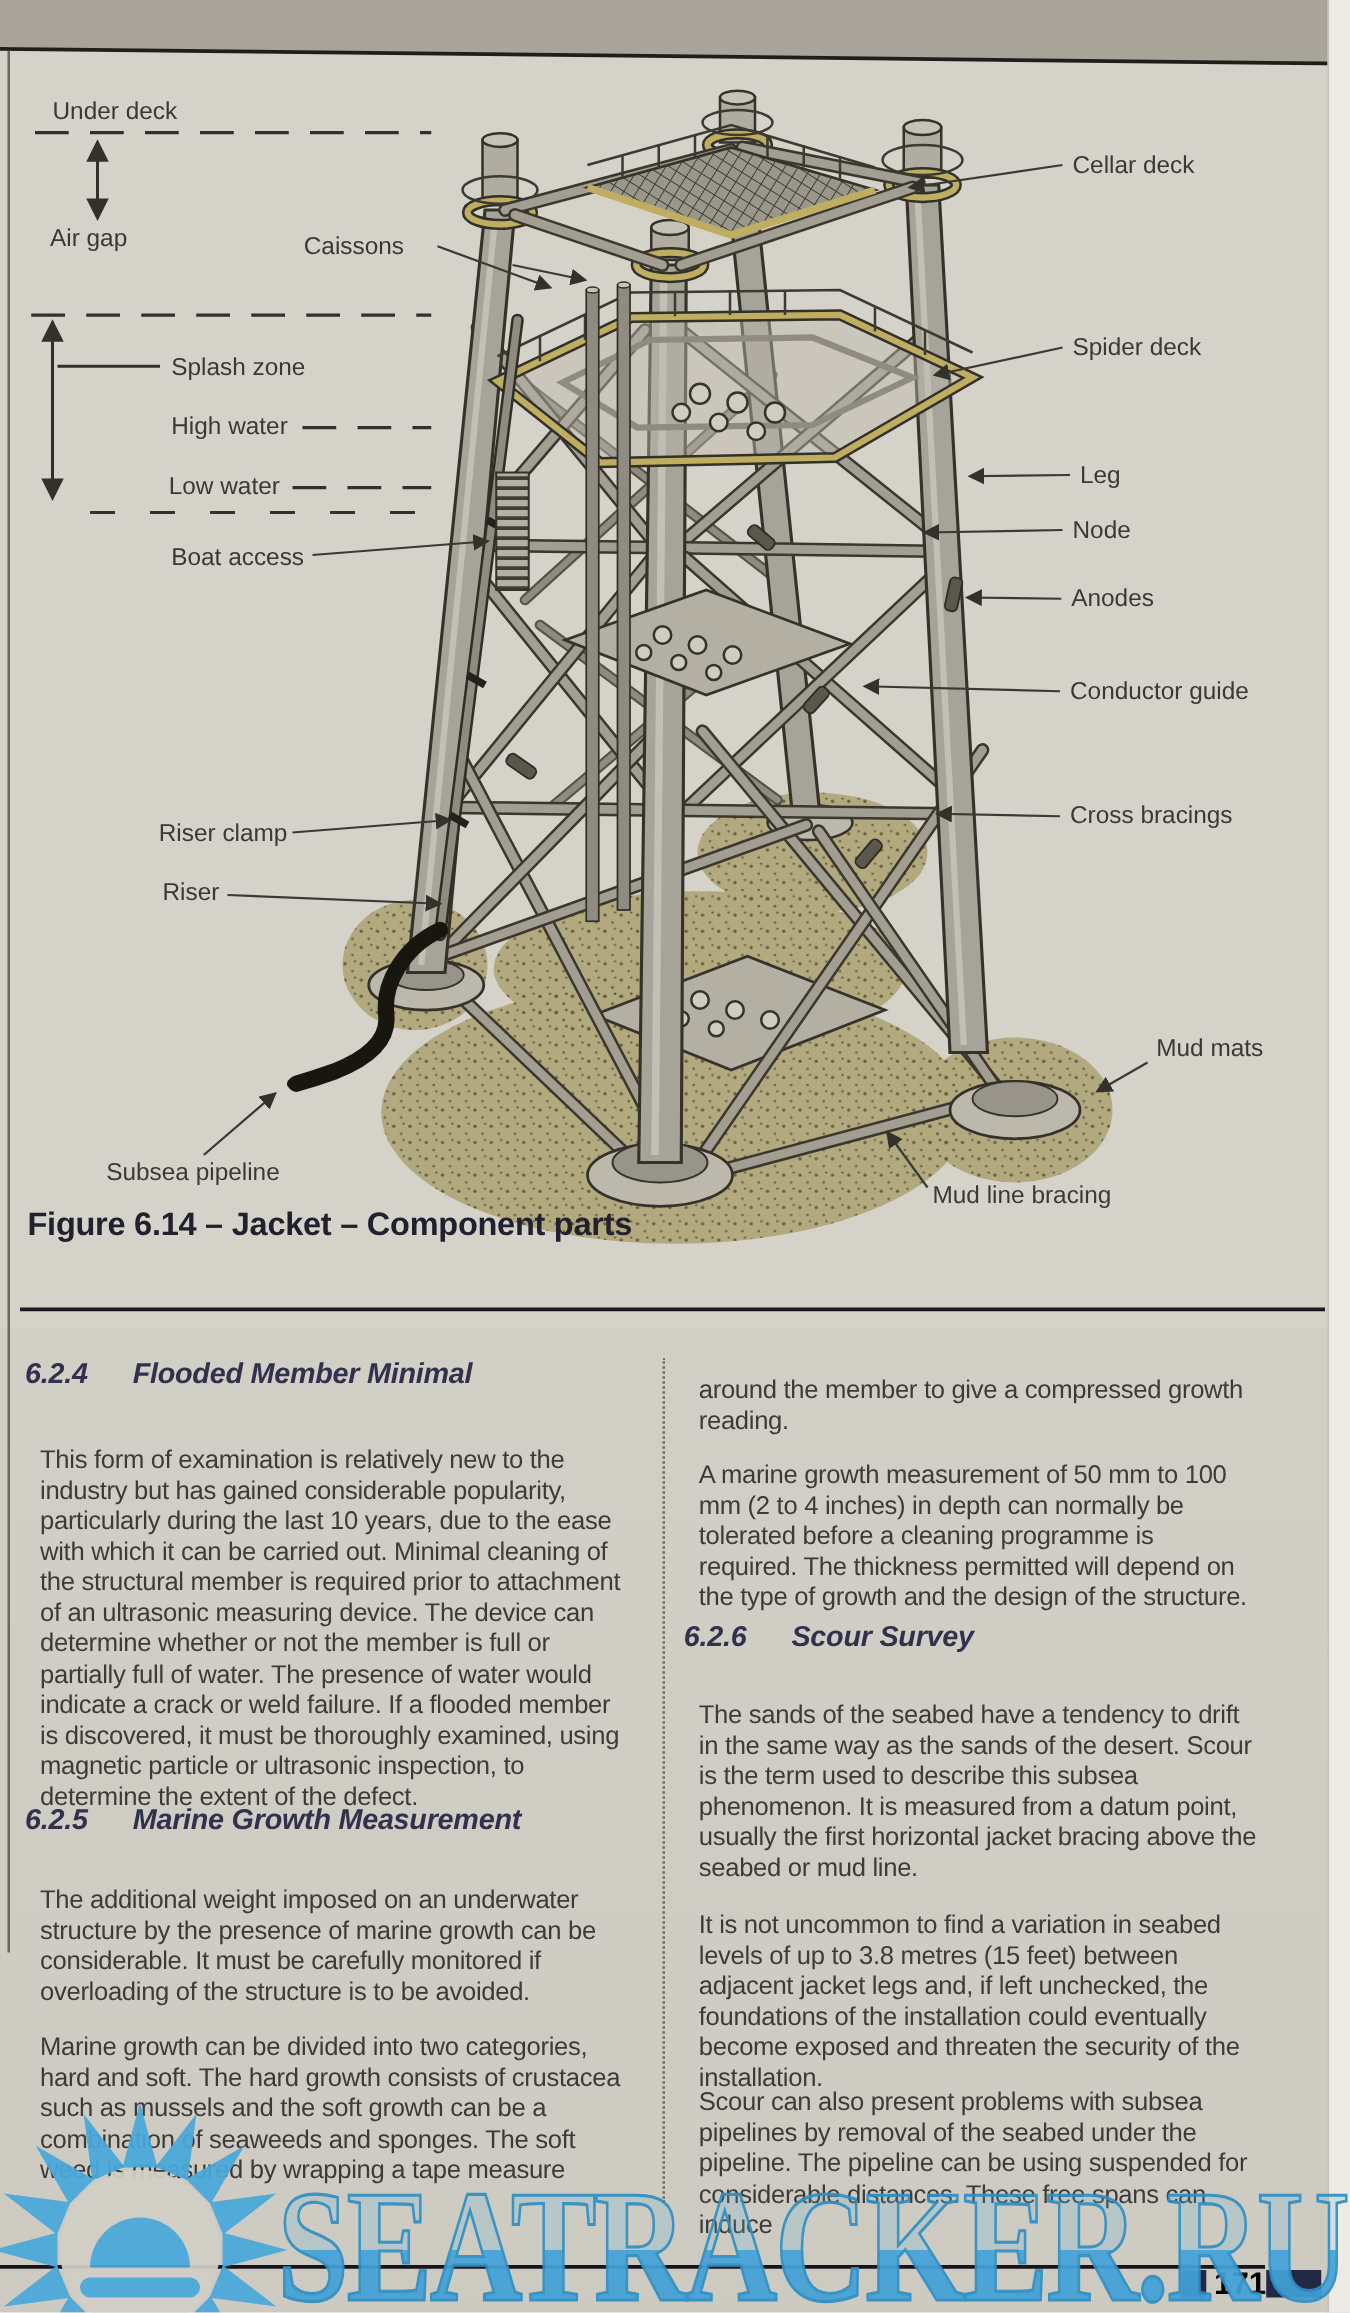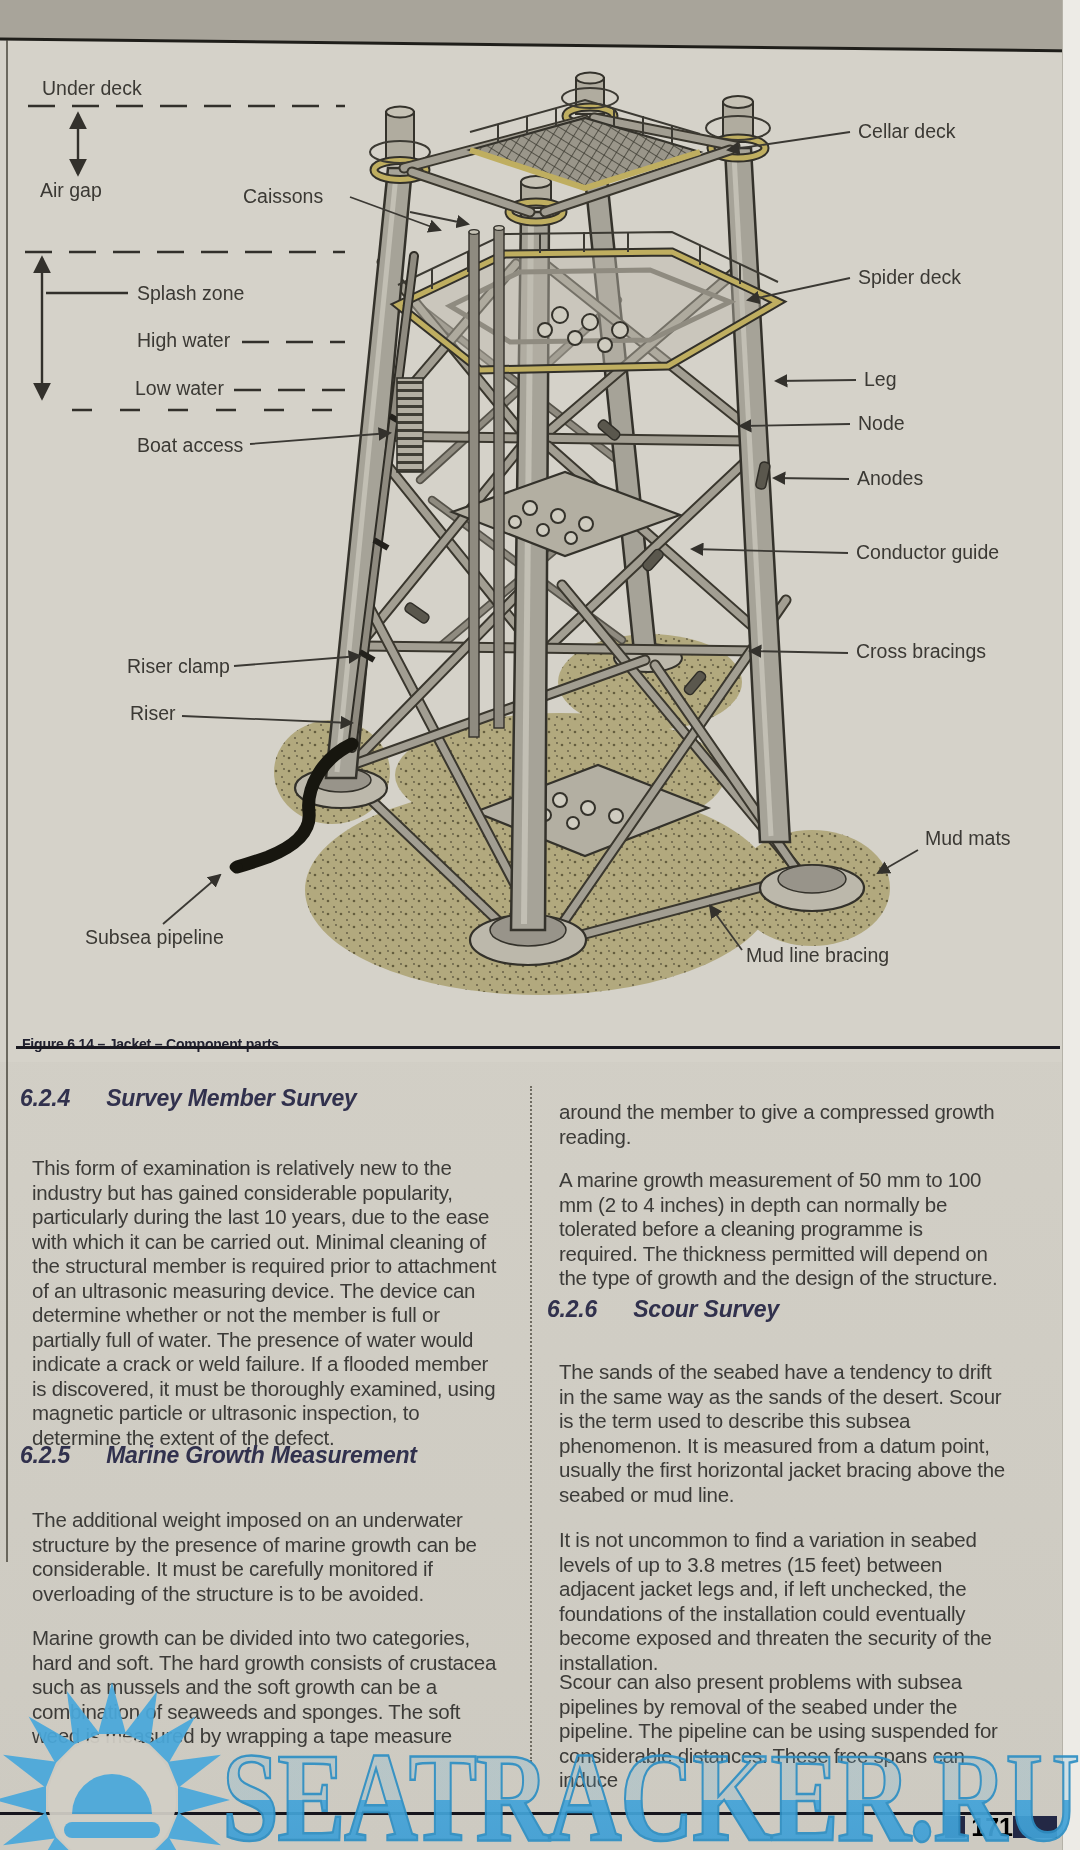--- a/index.html
+++ b/index.html
@@ -19,21 +19,21 @@
   .btubeD{stroke:#56534a;stroke-width:8.5;stroke-linecap:round;}
   .btubeL{stroke:#8f8b80;stroke-width:5;stroke-linecap:round;}
   .rail{stroke:#3c3a33;stroke-width:2;fill:none;}
   .yellowband{stroke:#bfae60;stroke-width:6;fill:none;}
   .legfill{fill:#a6a398;stroke:#34322b;stroke-width:2.5;}
   .capfill{fill:#b0ac9f;stroke:#34322b;stroke-width:2;}
   .deckfill{fill:#b3afa2;stroke:#34322b;stroke-width:2.2;}
   .guidec{fill:#cfccc0;stroke:#34322b;stroke-width:2;}
 
   .figure-caption{
-    position:absolute;left:22px;top:1036px;font-size:14px;font-weight:bold;
+    position:absolute;left:22px;top:964px;font-size:26px;font-weight:bold;
     color:#20202f;letter-spacing:-0.2px;z-index:3;
   }
   .caption-rule{position:absolute;left:16px;top:1046px;width:1044px;height:3px;background:#1b1a22;z-index:3;}
 
   .blk{position:absolute;z-index:2;}
   .sec-h{display:flex;gap:36px;font-weight:bold;font-size:23px;color:#31314d;letter-spacing:-0.2px;font-style:italic;}
   .body-p{font-size:20.5px;line-height:24.5px;color:#3c3b38;letter-spacing:-0.25px;margin:12px;}
   .col-divider{position:absolute;left:530px;top:1086px;height:676px;width:0;border-left:2px dotted #6f6c62;z-index:1;}
 
   .left-spine{position:absolute;left:6px;top:40px;width:2px;height:1522px;background:#47443a;opacity:.75;z-index:2;}
@@ -337,21 +337,21 @@
 <div class="caption-rule"></div>
 
 <div class="left-spine"></div>
 <div class="right-edge"></div>
 
 <div class="col-divider"></div>
 
 <div class="blk" style="left:20px;top:1085px;">
   <div class="sec-h">
     <span>6.2.4</span>
-    <span>Survey Member Survey</span>
+    <span>Flooded Member Minimal</span>
   </div>
 </div>
 <div class="blk" style="left:20px;top:1144px;width:492px;">
   <p class="body-p">This form of examination is relatively new to the industry but has gained considerable popularity, particularly during the last 10 years, due to the ease with which it can be carried out. Minimal cleaning of the structural member is required prior to attachment of an ultrasonic measuring device. The device can determine whether or not the member is full or partially full of water. The presence of water would indicate a crack or weld failure. If a flooded member is discovered, it must be thoroughly examined, using magnetic particle or ultrasonic inspection, to determine the extent of the defect.</p>
 </div>
 
 <div class="blk" style="left:20px;top:1442px;">
   <div class="sec-h">
     <span>6.2.5</span>
     <span>Marine Growth Measurement</span>

